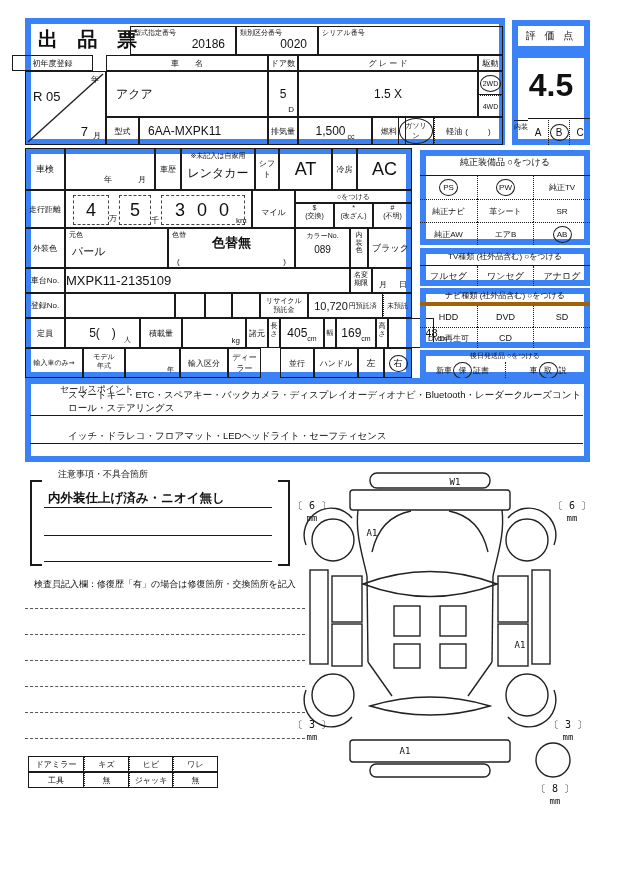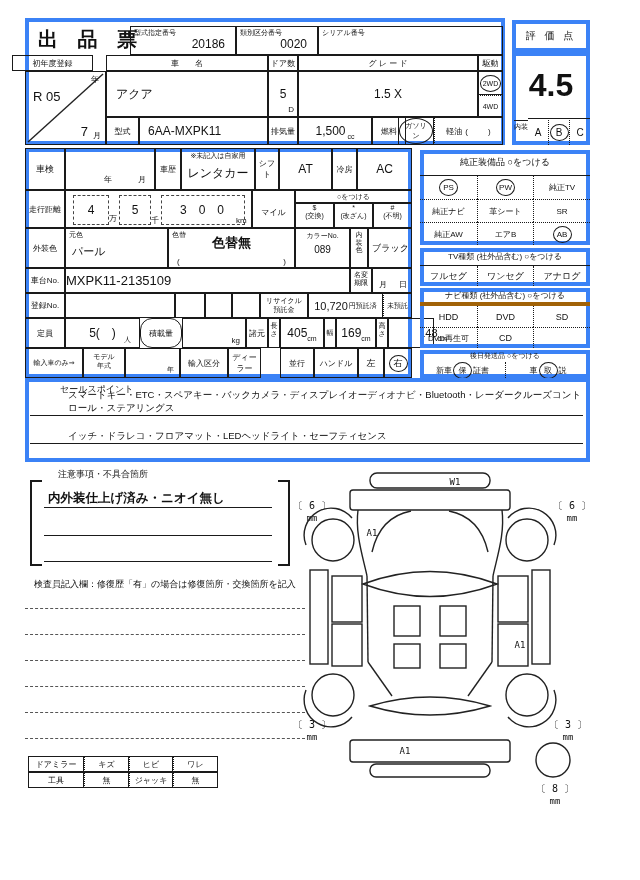--- a/index.html
+++ b/index.html
@@ -1,23 +1,23 @@
 <!DOCTYPE html>
 <html><head>
 <meta charset="utf-8">
 <style>
   html,body{margin:0;padding:0;background:#f4f4f4;}
   #sheet{position:relative;width:640px;height:880px;background:#fff;
     font-family:"Liberation Sans","DejaVu Sans",sans-serif;color:#111;overflow:hidden;}
   .c{position:absolute;box-sizing:border-box;}
   .bd{border:1px solid #1a1a1a;}
-  .bd2{border:4px solid #3b82f6;}
+  .bd2{border:6px solid #3b82f6;}
   .fc{display:flex;align-items:center;justify-content:center;text-align:center;}
   .fs7{font-size:7px;}.fs8{font-size:8px;}.fs9{font-size:9px;}.fs10{font-size:10px;}
-  .fs11{font-size:11px;}.fs12{font-size:12px;}.fs13{font-size:13px;}.fs14{font-size:12px;}
+  .fs11{font-size:11px;}.fs12{font-size:12px;}.fs13{font-size:13px;}.fs14{font-size:18px;}
   .bold{font-weight:bold;}
   .dotl{border-left:1px dotted #1a1a1a;}
   .dott{border-top:1px dotted #1a1a1a;}
   .vert{word-break:break-all;line-height:1.1;text-align:center;}
   .lblTL{position:absolute;top:1px;left:3px;font-size:7px;}
   .circ{display:inline-flex;align-items:center;justify-content:center;
     border:1.3px solid #1a1a1a;border-radius:50%;min-width:13px;height:13px;padding:1px 2px;}
   .oval{display:inline-block;border:1.3px solid #1a1a1a;border-radius:50%;padding:2px 3px;}
   .dash{border:1.4px dashed #444;position:absolute;display:flex;align-items:center;justify-content:center;}
   .uline{border-bottom:1.5px solid #1a1a1a;display:flex;align-items:flex-end;}
@@ -184,21 +184,21 @@
     <span class="fs11">10,720</span>
     <span class="fs7">円預託済</span>
   </div>
   <div class="c bd fc fs7" style="left:383px;top:293px;width:29px;height:25px;border-left-style:dotted;">未預託</div>
 
   <div class="c bd fc fs8" style="left:25px;top:318px;width:40px;height:30px;">定員</div>
   <div class="c bd fc fs12" style="left:65px;top:318px;width:75px;height:30px;">
     <span>5(　)</span>
     <span class="c fs7" style="right:8px;bottom:2px;">人</span>
   </div>
-  <div class="c bd fc fs8" style="left:140px;top:318px;width:42px;height:30px;border-radius:12px;">積載量</div>
+  <div class="c bd fc fs8" style="left:140px;top:318px;width:42px;height:30px;">積載量</div>
   <div class="c bd" style="left:182px;top:318px;width:64px;height:30px;">
     <span class="c fs8" style="right:5px;bottom:2px;">kg</span>
   </div>
   <div class="c bd fc fs8" style="left:246px;top:318px;width:22px;height:30px;">諸元</div>
   <div class="c bd vert fs7" style="left:268px;top:318px;width:12px;height:30px;padding-top:3px;">長さ</div>
   <div class="c bd fc" style="left:280px;top:318px;width:44px;height:30px;">
     <span class="fs12">405</span>
     <span class="fs7" style="margin-top:10px;">cm</span>
   </div>
   <div class="c bd fc fs7" style="left:324px;top:318px;width:12px;height:30px;">幅</div>

